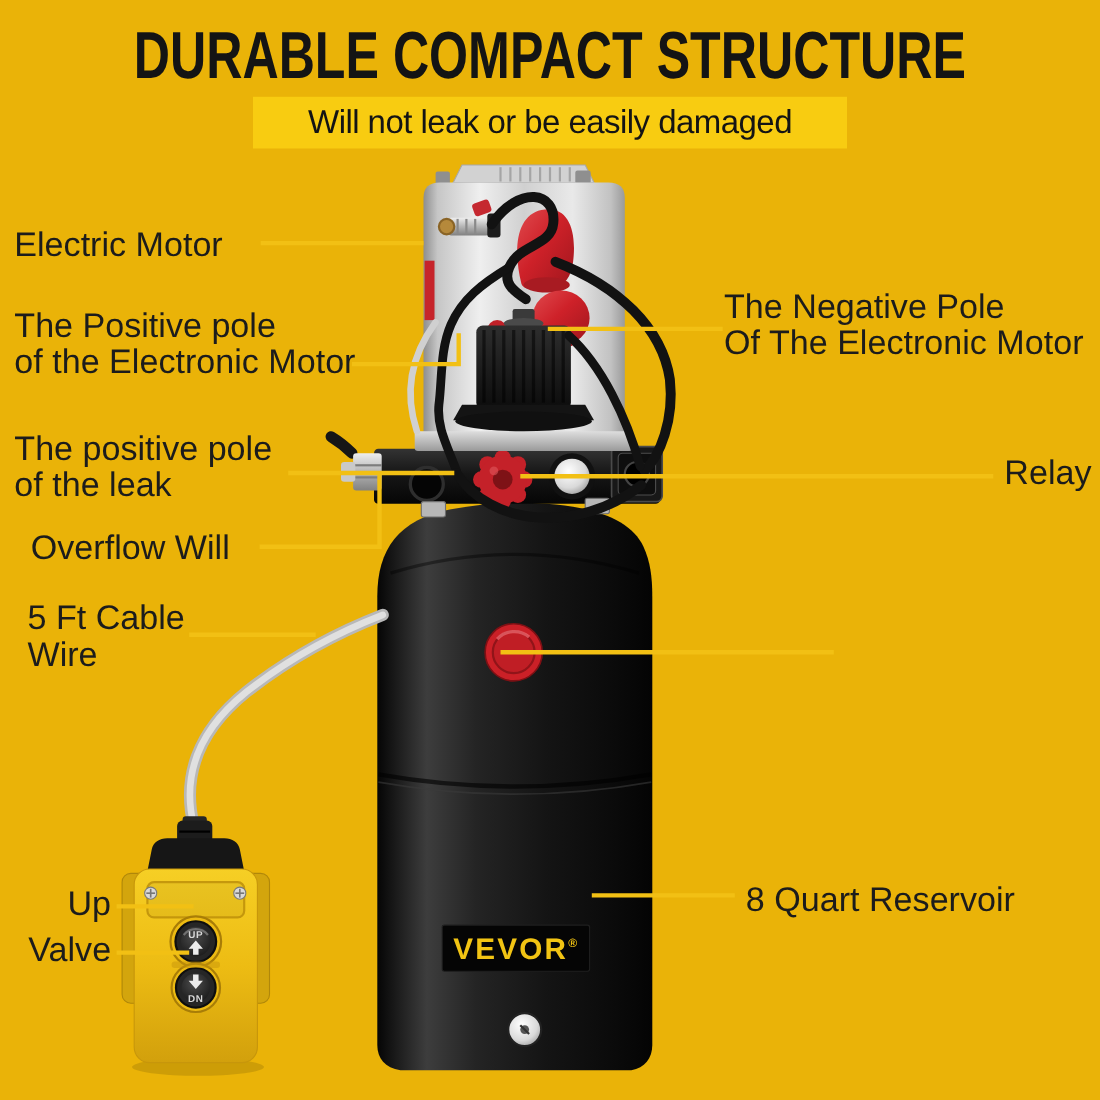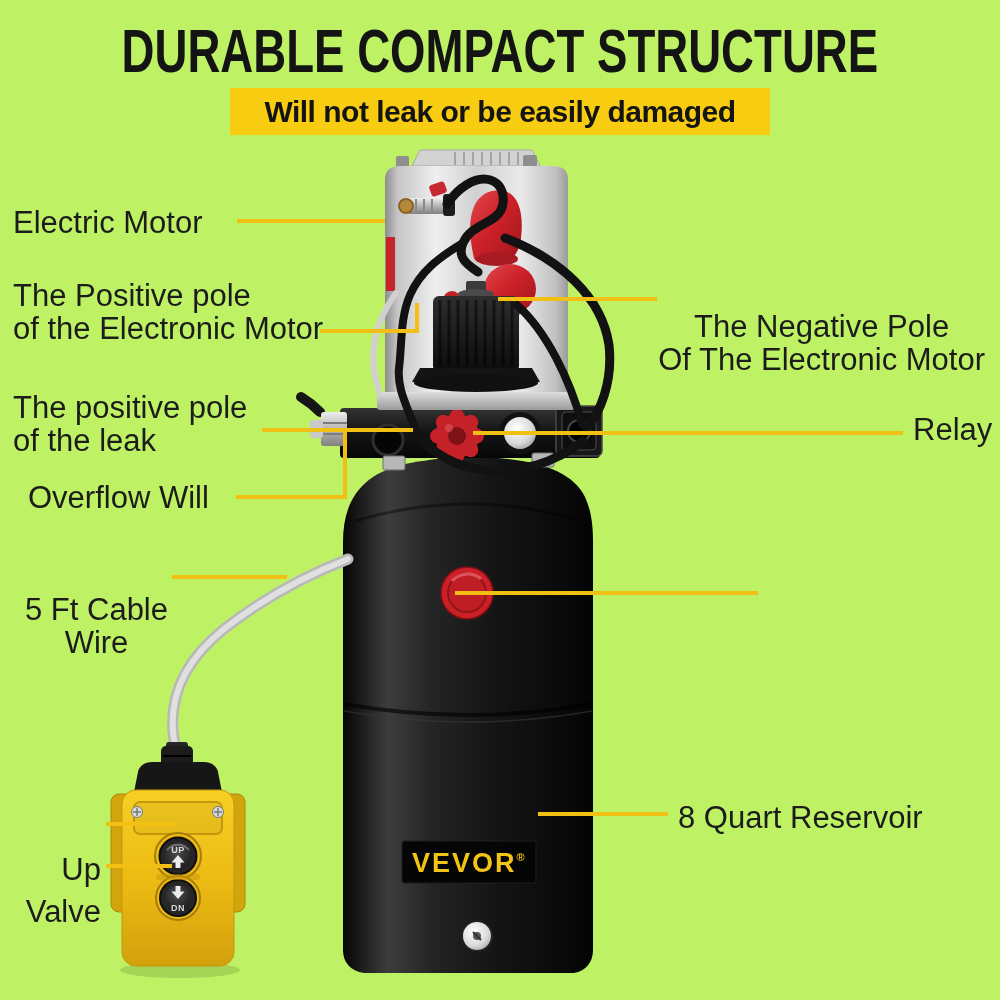--- a/index.html
+++ b/index.html
@@ -1,33 +1,33 @@
 <!DOCTYPE html>
 <html><head>
 <meta charset="utf-8">
 <style>
   html,body{margin:0;padding:0;background:#ffffff;}
   .canvas{
-    position:relative;width:1000px;height:1000px;background:#bef264;overflow:hidden;
+    position:relative;width:1000px;height:1000px;background:#eab308;overflow:hidden;
     font-family:"Liberation Sans","DejaVu Sans",sans-serif;color:#1c1c1c;
   }
   .title-wrap{position:absolute;top:18px;left:0;width:1000px;text-align:center;}
   .title-inner{
     display:inline-block;font-size:57px;font-weight:900;color:#141414;
     transform:scaleX(0.8) scaleY(1.06);transform-origin:center;letter-spacing:0px;white-space:nowrap;
   }
   .banner{
     position:absolute;left:230px;top:88px;width:540px;height:47px;background:#F8CC11;
-    text-align:center;line-height:47px;font-size:30px;font-weight:bold;color:#141414;letter-spacing:-0.5px;
+    text-align:center;line-height:47px;font-size:30px;font-weight:normal;color:#141414;letter-spacing:-0.5px;
     white-space:nowrap;
   }
   .label{
     position:absolute;font-size:31px;line-height:33px;color:#1c1c1c;white-space:nowrap;
   }
-  .label.right{text-align:center;margin-top:48px;}
+  .label.right{text-align:left;}
   .prod-svg{position:absolute;left:0;top:0;width:1000px;height:1000px;}
 </style>
 </head>
 <body>
 
 <div class="canvas">
 
   <div class="title-wrap">
     <span class="title-inner">DURABLE COMPACT STRUCTURE</span>
   </div>

